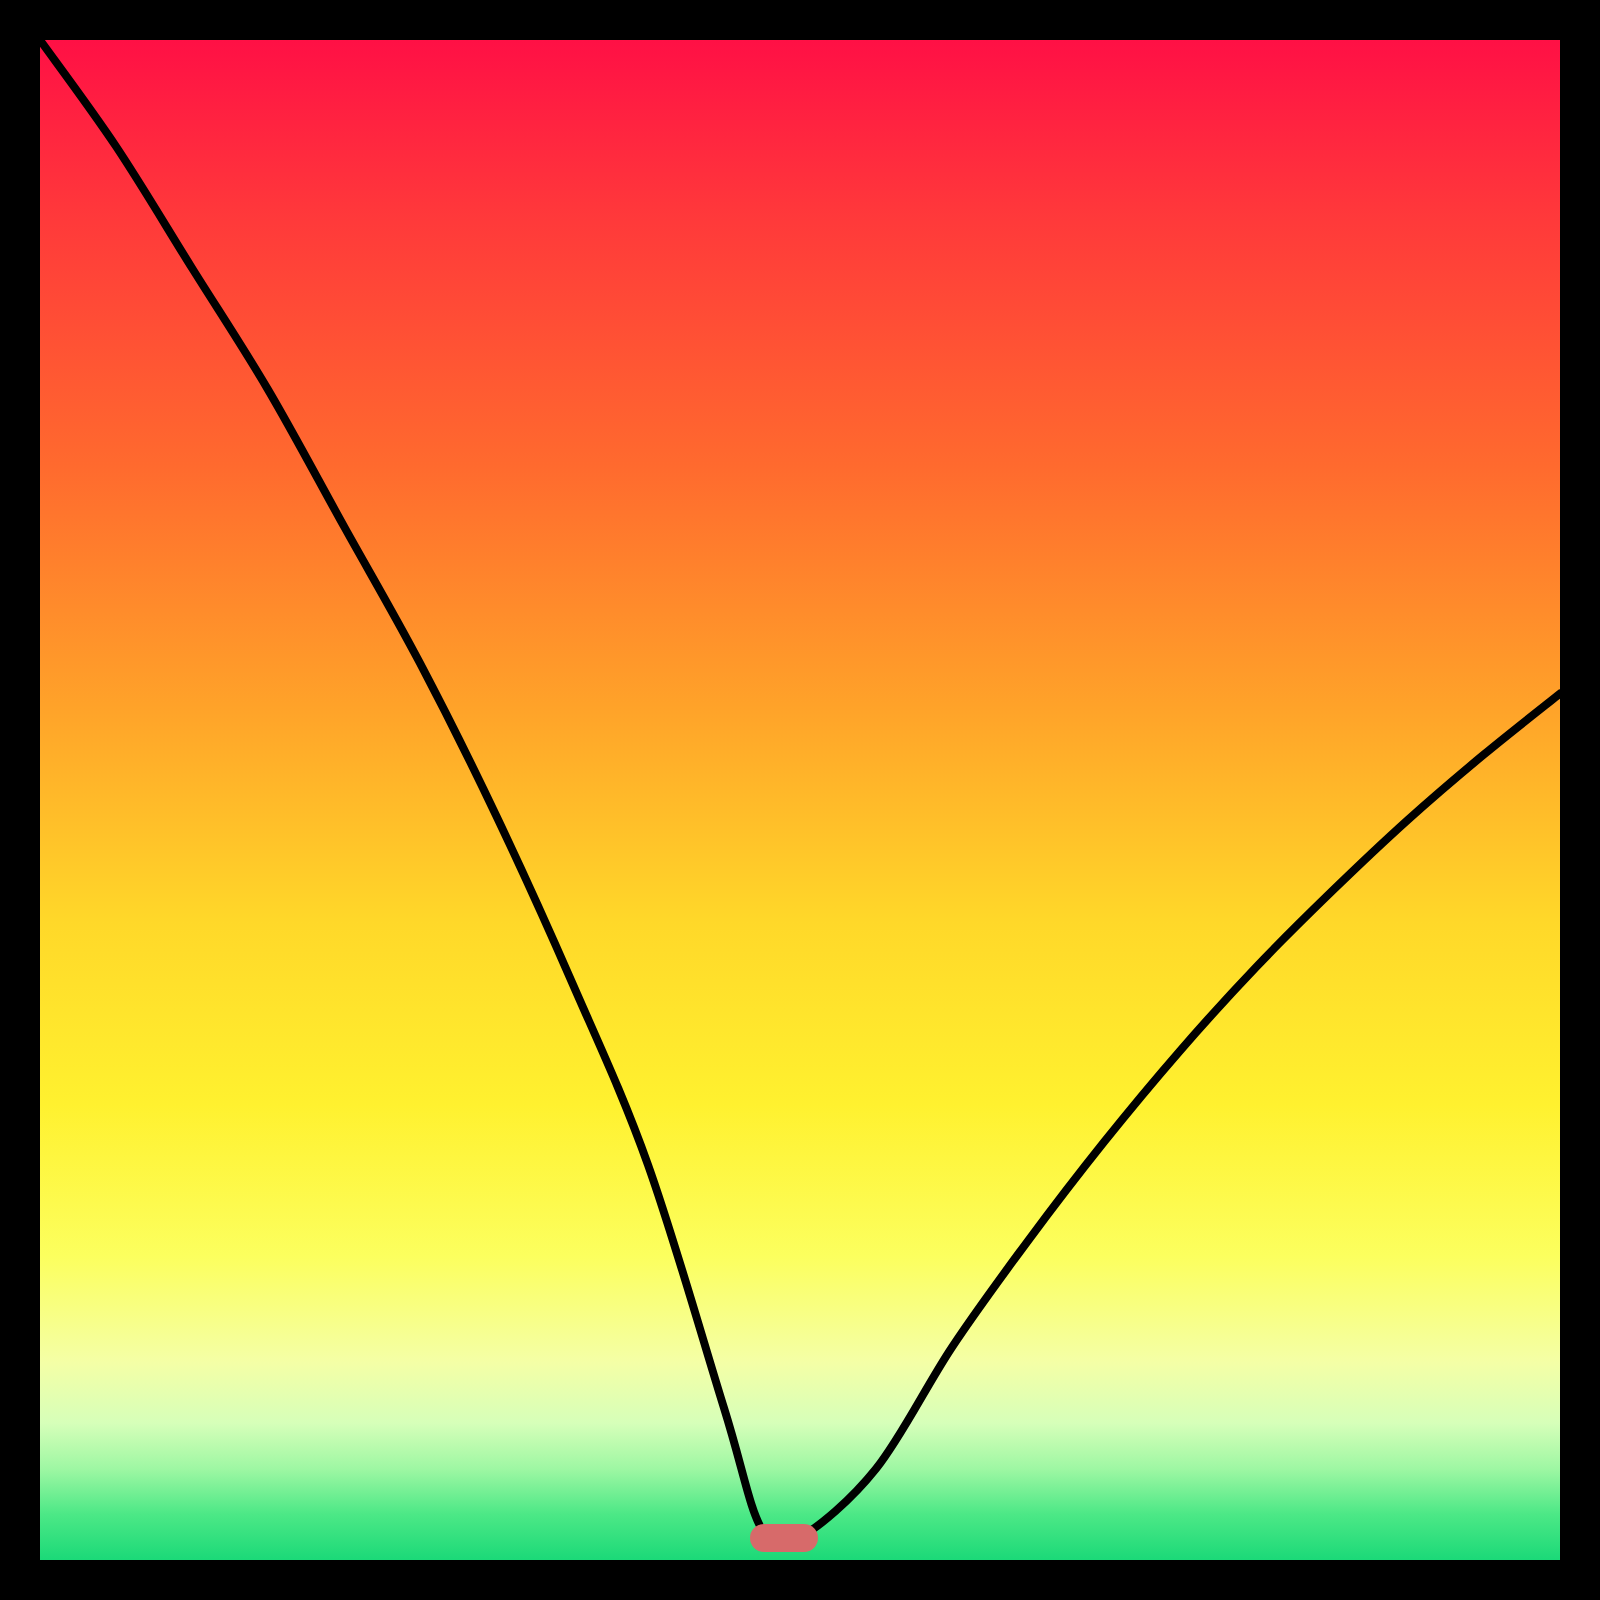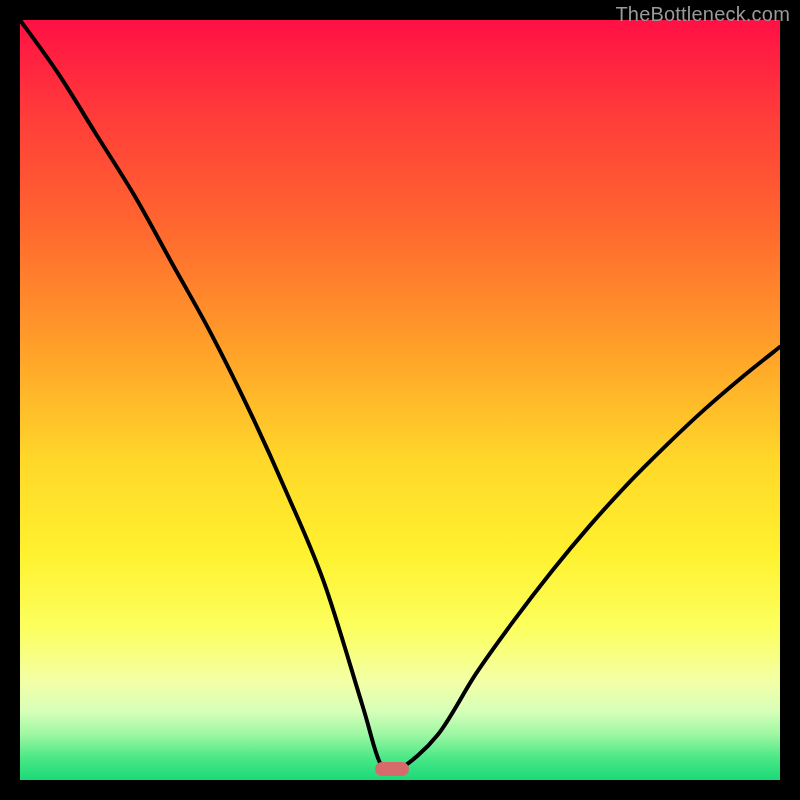--- a/index.html
+++ b/index.html
@@ -67,14 +67,13 @@
 </head>
 <body>
 
 <div class="frame">
   <div class="plot-area">
     <svg class="curve" viewBox="0 0 760 760" preserveAspectRatio="none">
       <path id="curve-path" fill="none" stroke="#000" stroke-width="4" stroke-linecap="round" stroke-linejoin="round" d="M 0.00 0.00 C 6.33 8.87, 25.33 34.20, 38.00 53.20 C 50.67 72.20, 63.33 93.73, 76.00 114.00 C 88.67 134.27, 101.33 153.27, 114.00 174.80 C 126.67 196.33, 139.33 220.40, 152.00 243.20 C 164.67 266.00, 177.33 287.53, 190.00 311.60 C 202.67 335.67, 215.33 361.00, 228.00 387.60 C 240.67 414.20, 253.33 442.07, 266.00 471.20 C 278.67 500.33, 291.33 526.93, 304.00 562.40 C 316.67 597.87, 332.50 653.60, 342.00 684.00 C 351.50 714.40, 354.67 734.03, 361.00 744.80 C 367.33 755.57, 370.50 753.67, 380.00 748.60 C 389.50 743.53, 405.33 730.23, 418.00 714.40 C 430.67 698.57, 443.33 672.60, 456.00 653.60 C 468.67 634.60, 481.33 617.50, 494.00 600.40 C 506.67 583.30, 519.33 566.83, 532.00 551.00 C 544.67 535.17, 557.33 519.97, 570.00 505.40 C 582.67 490.83, 595.33 476.90, 608.00 463.60 C 620.67 450.30, 633.33 437.89, 646.00 425.60 C 658.67 413.31, 671.33 401.28, 684.00 389.88 C 696.67 378.48, 709.33 367.71, 722.00 357.20 C 734.67 346.69, 753.67 331.87, 760.00 326.80"></path>
     </svg>
     <div id="min-marker" class="marker" style="left: 372.4px; top: 748.6px; background: rgb(215, 106, 106);"></div>
   </div>
-  <div class="watermark">TheBottleneck.com</div>
 </div>
 
 </body></html>

